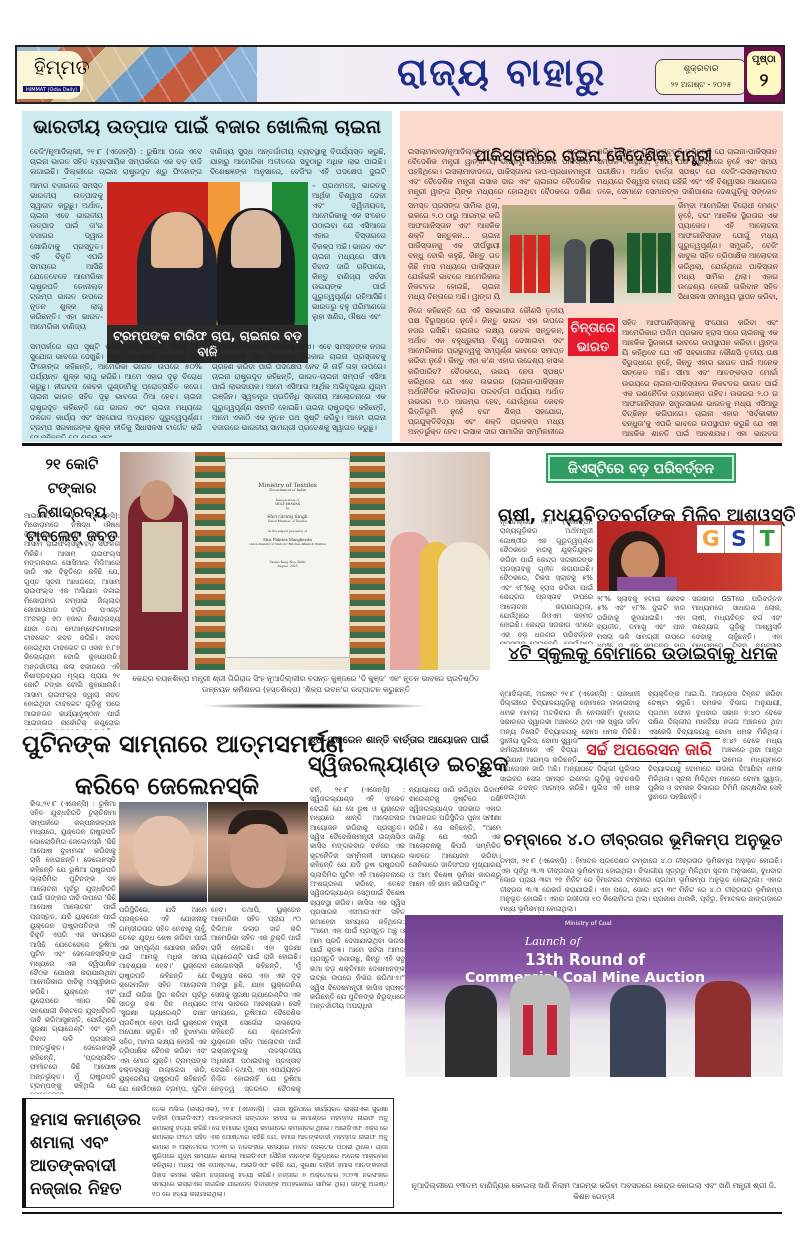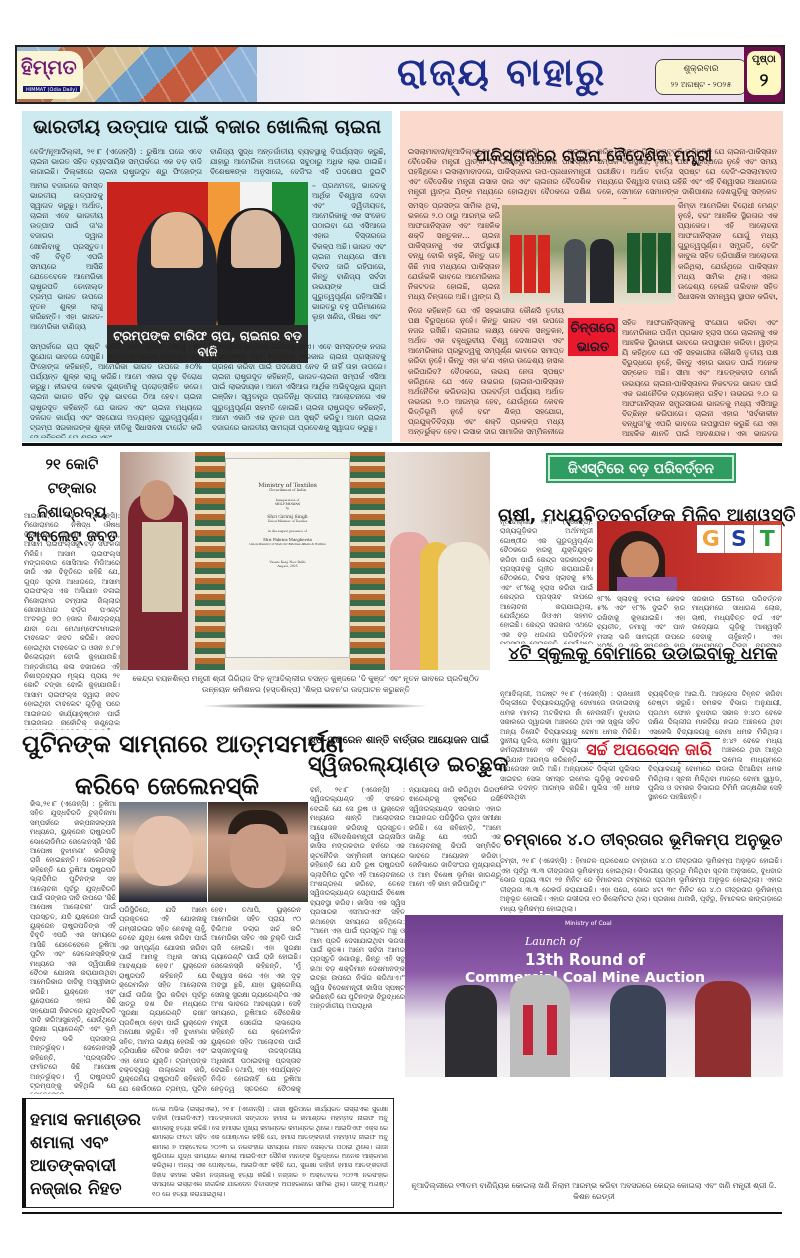--- a/index.html
+++ b/index.html
@@ -8,21 +8,21 @@
 
   .abs { position: absolute; }
 
   
   .masthead { left: 15px; top: 45px; width: 770px; height: 59px; border: 2px solid #222; background: linear-gradient(90deg, #cfe2ee 0%, #f4eef6 40%, #ecdcef 100%); overflow: hidden; }
   .mh-collage { left: 0; top: 0; width: 240px; height: 55px; background:
      linear-gradient(135deg, #9bb9d3 0 15%, #b86a4c 15% 30%, #d7c29a 30% 45%, #6f9fc9 45% 60%, #c45b3c 60% 75%, #8fb2d8 75% 100%); }
   .mh-collage::after { content:""; position:absolute; left:0; top:0; right:0; bottom:0;
      background: repeating-linear-gradient(60deg, rgba(255,255,255,.25) 0 2px, transparent 2px 22px); }
   .mh-logo { left: 0; top: 4px; width: 66px; height: 48px; background: #fbf5d8; border-radius: 0 14px 14px 0; }
-  .mh-logo-text { left: 4px; top: 4px; font-size: 20px; font-weight: bold; color: #701a75; }
+  .mh-logo-text { left: 17px; top: 4px; font-size: 20px; font-weight: normal; color: #000000; }
   .mh-logo-sub { left: 6px; top: 35px; font-size: 5px; background: #15186b; color: #fff; padding: 0 3px; }
   .mh-title { left: 380px; top: 2px; font-size: 38px; font-weight: bold; color: #1d2d8c; letter-spacing: 2px; font-family: "DejaVu Serif", serif; }
   .mh-date-box { left: 638px; top: 12px; width: 92px; height: 36px; background: #fbf5cf; border: 1px solid #444; border-radius: 8px; }
   .mh-day { left: 0; top: 3px; width: 100%; text-align: center; font-size: 9px; color: #111; }
   .mh-date { left: 0; top: 20px; width: 100%; text-align: center; font-size: 8px; color: #111; }
   .mh-page-box { left: 727px; top: 0; width: 41px; height: 55px; background: #6b0f4c; }
   .mh-page-inner { left: 3px; top: 4px; width: 34px; height: 44px; background: #fef9c3; border-radius: 8px; }
   .mh-page-label { left: 0; top: 2px; width: 100%; text-align: center; font-size: 10px; font-weight: bold; }
   .mh-page-num { left: 0; top: 18px; width: 100%; text-align: center; font-size: 18px; font-weight: bold; }
 
@@ -38,21 +38,21 @@
   
   .ph-xi-modi { background: linear-gradient(90deg, #c8241d 0 50%, #f29a3a 50% 66%, #f3f3f3 66% 82%, #1d8a36 82% 100%); }
   .ph-figure { position:absolute; border-radius: 45% 45% 10% 10%; }
   .ph-pak { background: linear-gradient(180deg, #b8ab80 0%, #8a9c6d 45%, #cfc6a8 70%, #e8e2d4 100%); }
   .ph-textiles { background: linear-gradient(90deg, #b89a8d 0%, #f2efe8 25%, #efe8d5 55%, #e8dfd9 75%, #d6c3b5 100%); }
   .ph-gst { background: linear-gradient(90deg, #b52624 0%, #c4332c 60%, #d34734 100%); }
   .ph-putin { background: linear-gradient(180deg, #6e7a88 0%, #e3c0a8 35%, #d9b39a 70%, #1e2535 100%); }
   .ph-zel { background: linear-gradient(180deg, #3b2e26 0%, #c89b84 35%, #b58a72 70%, #3a3a33 100%); }
   .ph-coal { background: linear-gradient(180deg, #6d3f8c 0%, #8c5aa8 35%, #e9e4ec 65%, #f4f1f2 100%); }
 
-  .red-tag { background: #e8192c; color: #0f172a; font-weight: bold; font-size: 15px; text-align: center; line-height: 19px; }
+  .red-tag { background: #e8192c; color: #e5e5e5; font-weight: bold; font-size: 15px; text-align: center; line-height: 19px; }
   .green-tag { background: #2f9d62; color: #fff; font-size: 15px; font-weight: bold; text-align: center; border: 2px solid #c8ebd4; outline: 2px solid #2f9d62; }
   .red-strip { color: #d3121e; font-weight: bold; font-size: 16px; text-align: center; background: #fff; border-top: 1px solid #111; border-bottom: 1px solid #111; }
 
   .hamas-box { left: 22px; top: 1098px; width: 372px; height: 110px; border: 1px solid #222; border-left: 4px solid #111; }
 </style>
 </head>
 <body>
 
 <div class="abs masthead">
   <div class="abs mh-collage"></div>

